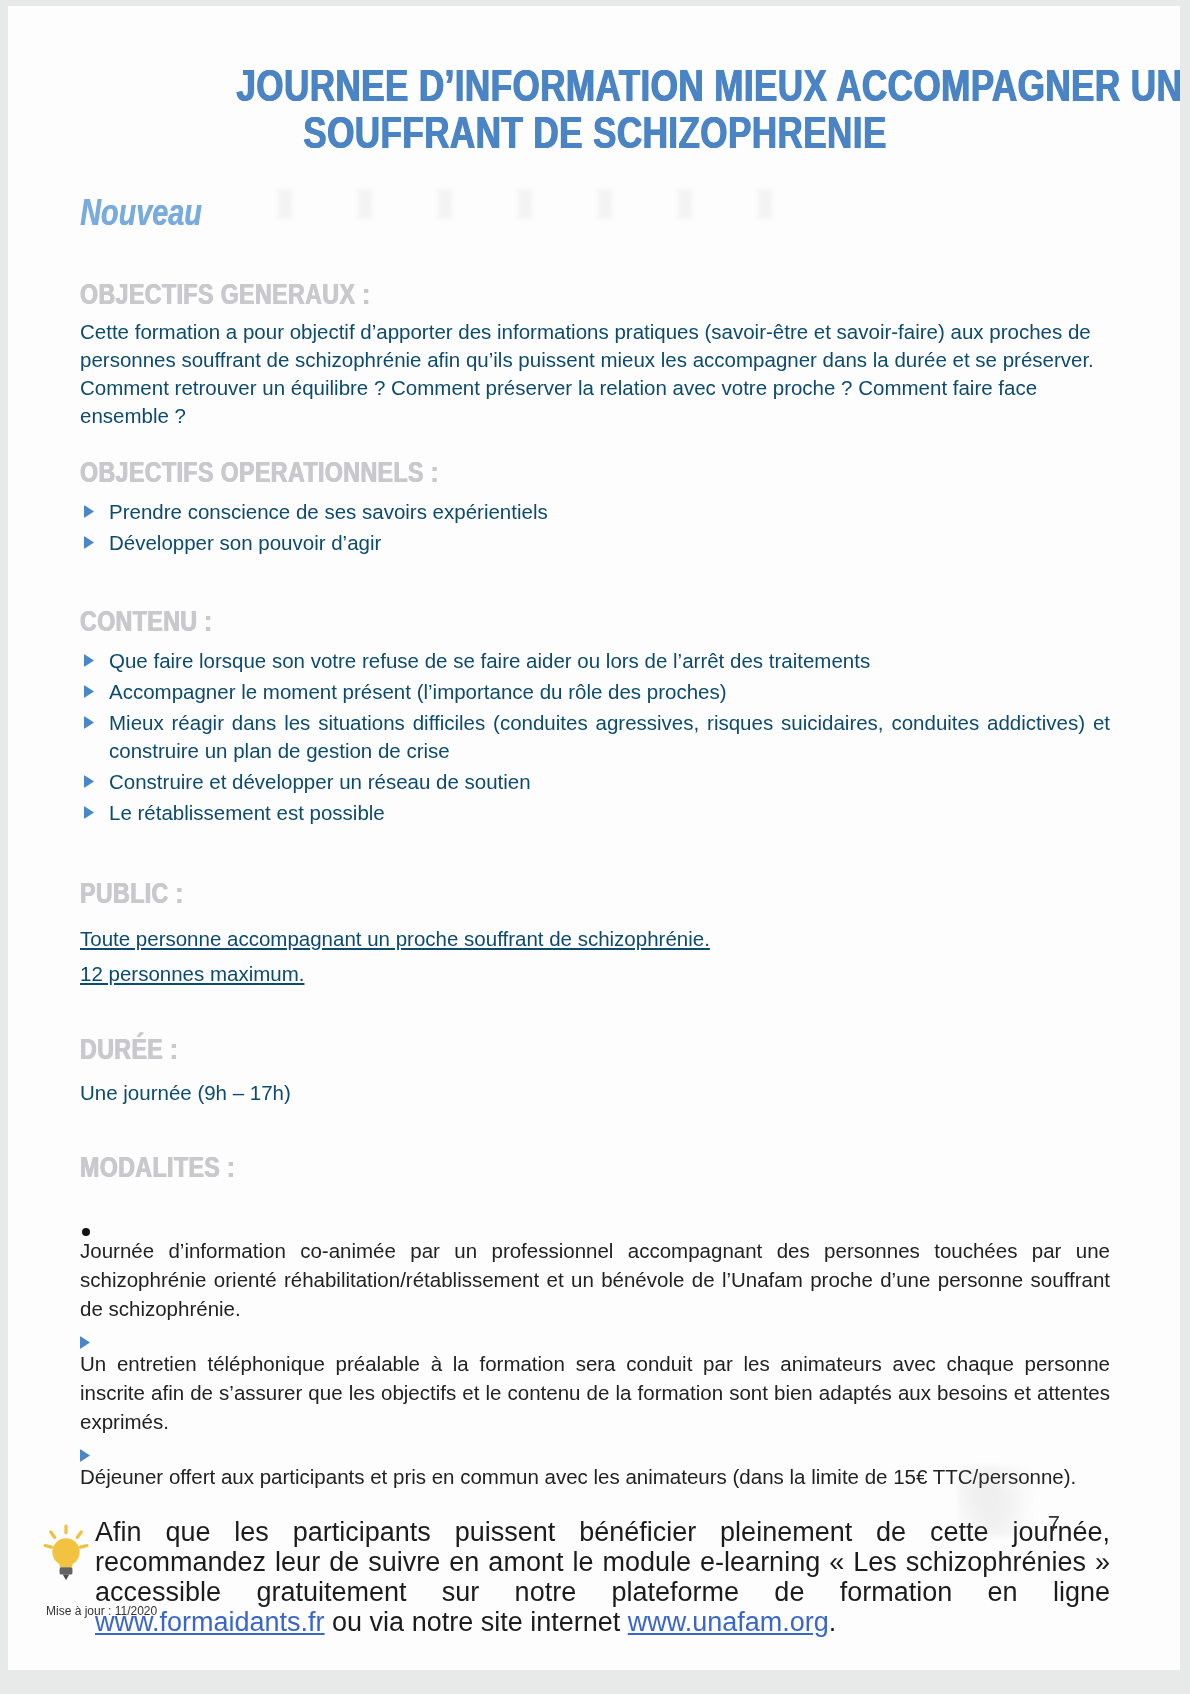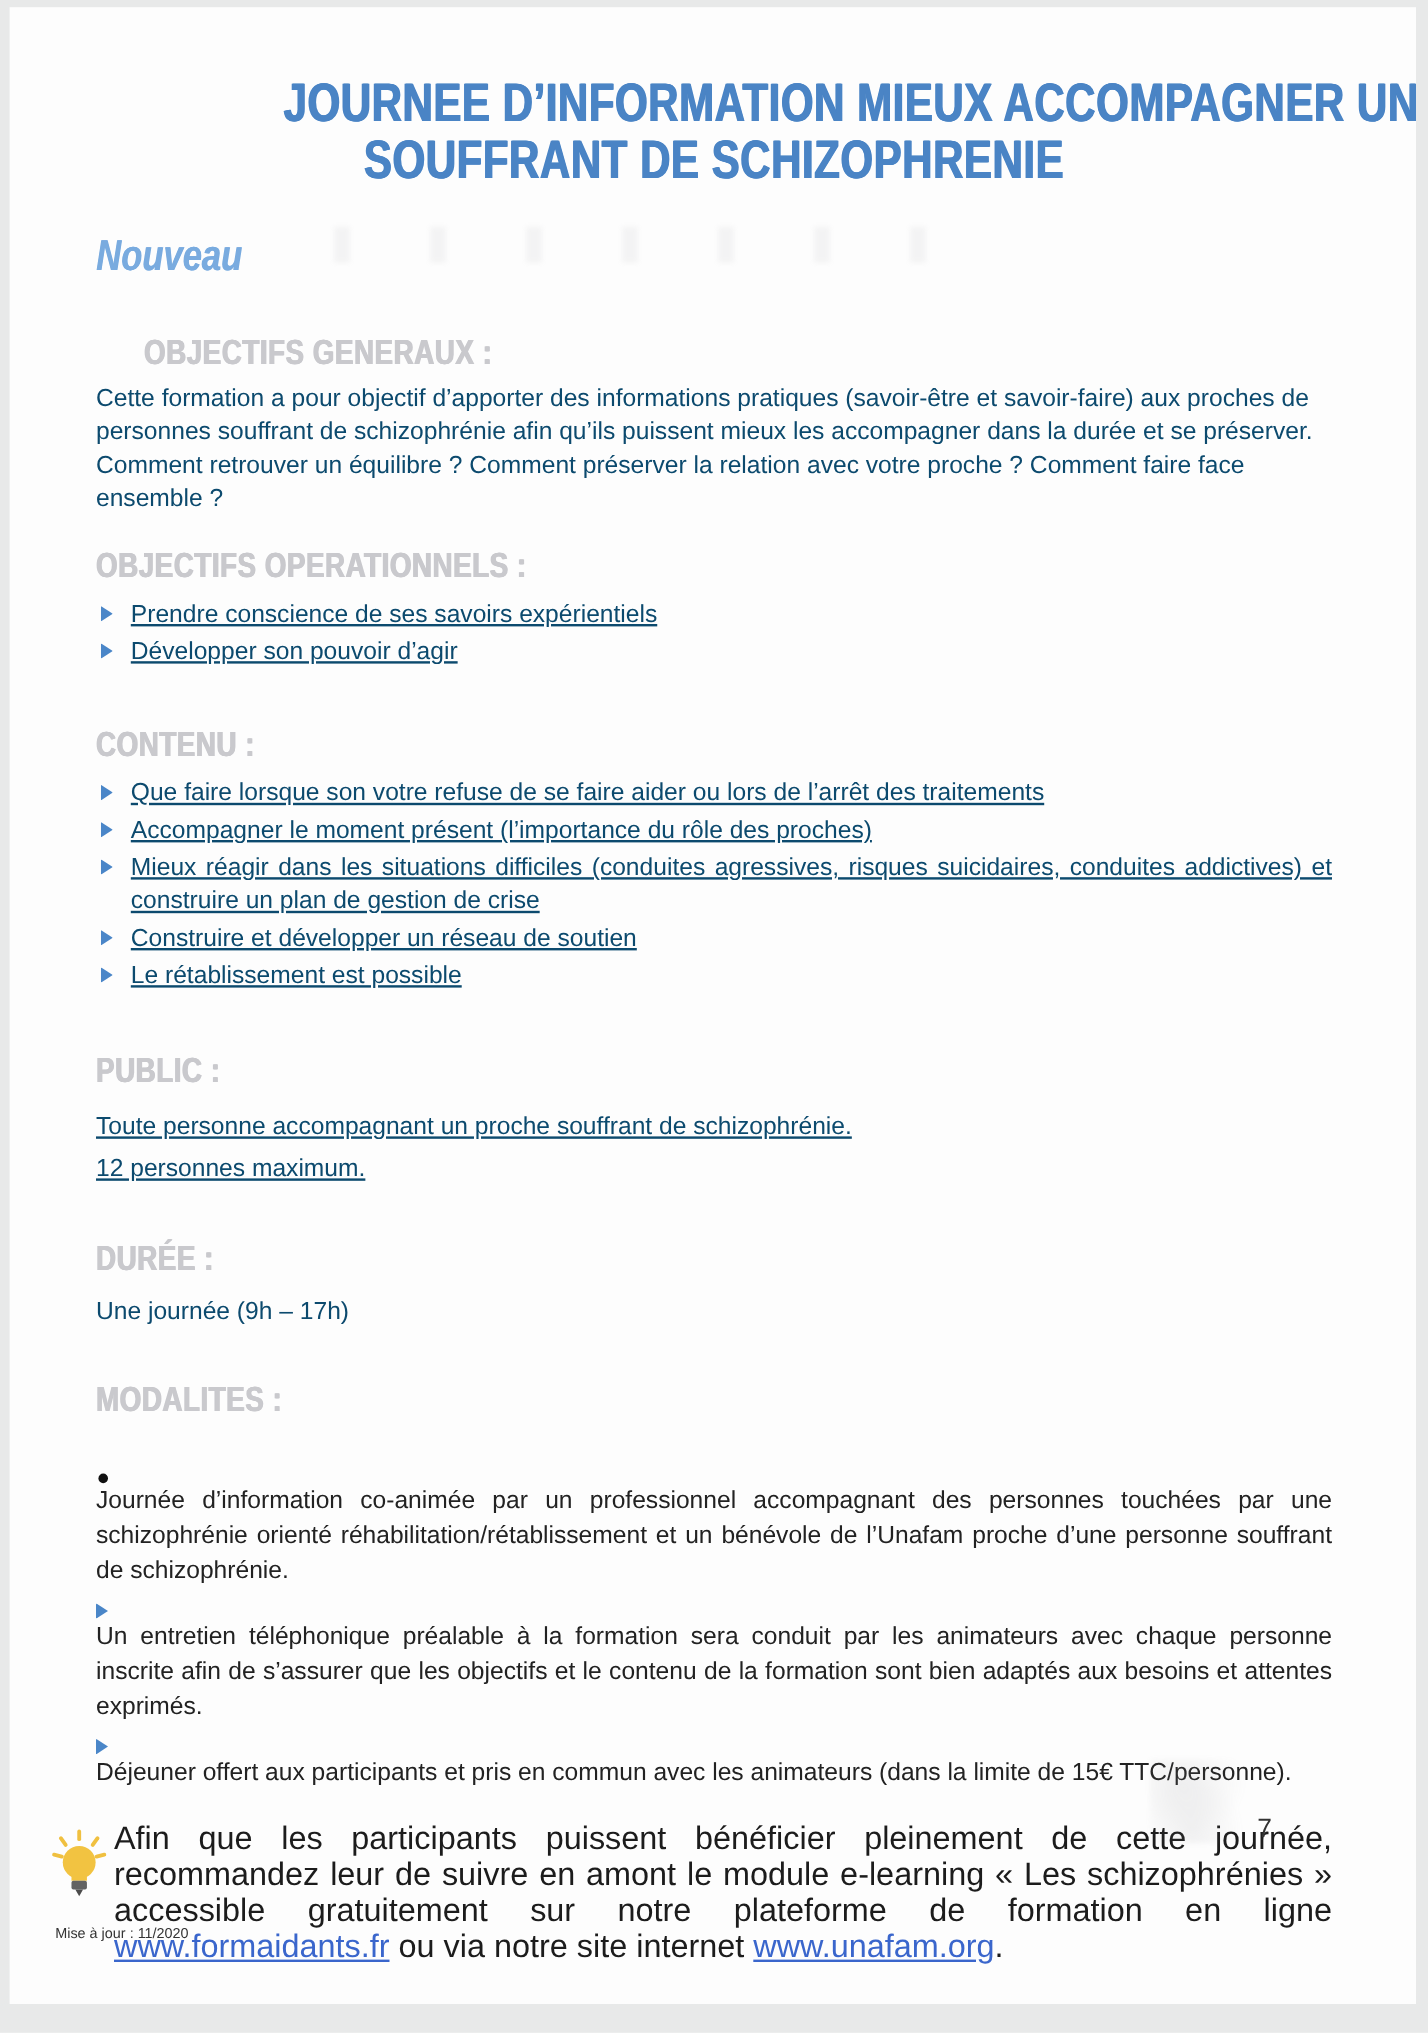--- a/index.html
+++ b/index.html
@@ -28,33 +28,33 @@
   .badge-new{
     margin:36px 0 0 0;
     color:#79abdf;font-weight:bold;font-style:italic;font-size:36px;
     text-shadow:0.6px 0 currentColor;
   }
   .sec-heading{
     margin:0;color:#c9c9cd;font-weight:bold;font-size:29px;line-height:32px;
     text-shadow:0.6px 0 currentColor,-0.6px 0 currentColor;
     letter-spacing:0.5px;
   }
-  .mt-gen{margin-top:44px;margin-left:40px;}
+  .mt-gen{margin-top:44px;}
   .mt-op{margin-top:26px;}
   .mt-cont{margin-top:48px;}
   .mt-pub{margin-top:50px;}
   .mt-dur{margin-top:42px;}
   .mt-mod{margin-top:44px;}
 
   .body-text{font-size:20.5px;line-height:28px;color:#0c4a6e;}
   p.para{margin:8px 0 0 0;}
   .public-lines{margin:12px 0 0 0;line-height:35px;text-decoration:underline;}
   .duree-line{margin:14px 0 0 0;}
 
-  ul.arrow-list{list-style:none;margin:10px 0 0 0;padding:0 0 0 4px;text-decoration:underline;}
+  ul.arrow-list{list-style:none;margin:10px 0 0 0;padding:0 0 0 4px;}
   ul.arrow-list li{display:flex;align-items:flex-start;margin:0 0 3px 0;}
   ul.arrow-list .li-text{flex:1;}
   .tri{
     flex:0 0 auto;width:10px;height:13px;margin:7px 15px 0 0;
     background:#4a86c8;clip-path:polygon(0 0,100% 50%,0 100%);
     border-radius:1px;
   }
   .dot{
     flex:0 0 auto;width:8px;height:8px;margin:11px 24px 0 2px;
     background:#111;border-radius:50%;

